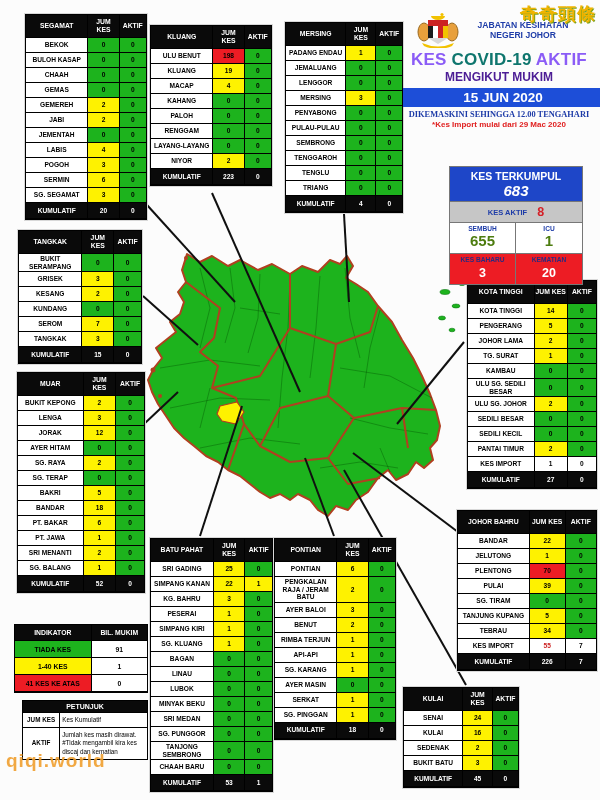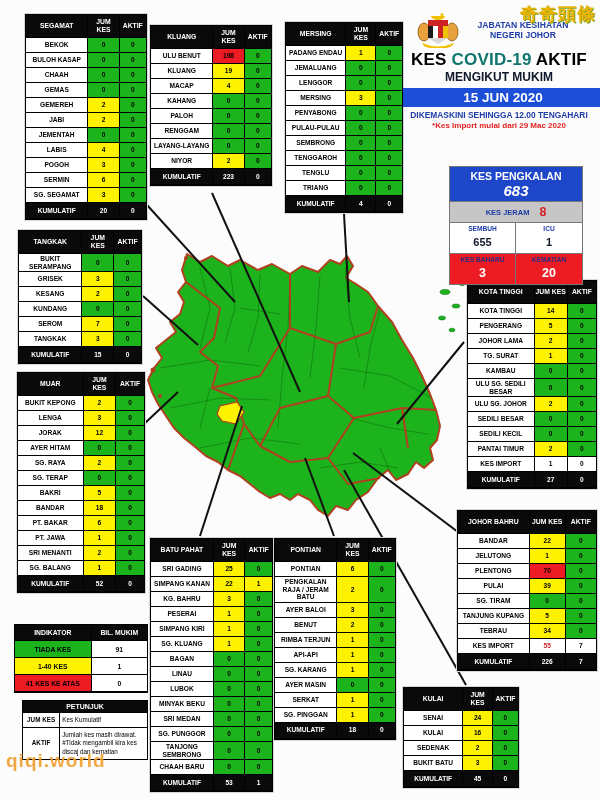--- a/index.html
+++ b/index.html
@@ -18,40 +18,40 @@
   .cy{background:#fef200;font-weight:bold;}
   .cr{background:#ed1c24;font-weight:bold;}
   .cw{background:#fff;font-weight:bold;}
   .redtxt{color:#cc2222;}
 
   
   #hdr{position:absolute;left:403px;top:12px;width:192px;text-align:center;z-index:3;}
   #orgline{display:flex;align-items:center;justify-content:center;gap:4px;margin-bottom:2px;}
   #org{color:#1e3ca8;font-weight:bold;font-size:8.6px;line-height:1.2;width:118px;}
   #title{font-size:17px;font-weight:bold;letter-spacing:0.2px;}
-  .blue{color:#000000;}
+  .blue{color:#8b5cf6;}
   .red{color:#0f766e;}
-  #sub1,#sub2{color:#0f172a;font-weight:bold;font-size:12px;line-height:1.25;}
+  #sub1,#sub2{color:#4c1d95;font-weight:bold;font-size:12px;line-height:1.25;}
   #datebar{background:#1d4ed8;color:#fff;font-weight:bold;font-size:13.5px;width:168px;margin:3px auto 3px;padding:2px 16px;}
-  #updated{color:#1e3ca8;font-weight:bold;font-size:8.4px;}
+  #updated{color:#1e3ca8;font-weight:bold;font-size:8.4px;font-family:Liberation Serif, serif;}
   #impnote{color:#e02020;font-weight:bold;font-size:8px;margin-top:1px;}
 
   
   #summary{position:absolute;left:449px;top:166px;width:132px;border:1px solid #777;z-index:3;background:#fff;}
   #sum-top{background:#1e46c8;color:#fff;text-align:center;padding:3px 0 2px;}
   #sum-top .l1{font-size:10.5px;font-weight:bold;}
   #sum-top .l2{font-size:15px;font-weight:bold;font-style:italic;}
   #sum-aktif{background:#c6c6c6;display:flex;align-items:center;justify-content:center;gap:10px;min-height:20px;border-top:1px solid #777;}
   #sum-aktif .lab{color:#1e3ca8;font-weight:bold;font-size:7.5px;}
   #sum-aktif .num{color:#d42027;font-weight:bold;font-size:12.5px;}
   .sum-pair{display:grid;grid-template-columns:50% 50%;border-top:1px solid #777;}
   .sum-pair > div{text-align:center;padding:2px 0 3px;}
   .sum-pair > div:first-child{border-right:1px solid #777;}
   .sum-white .lab{color:#1e3ca8;font-weight:bold;font-size:6.6px;display:block;}
-  .sum-white .num{color:#0f172a;font-weight:bold;font-size:11px;}
+  .sum-white .num{color:#4d7c0f;font-weight:bold;font-size:15px;}
   .sum-red{background:#ed1c24;}
   .sum-red .lab{color:#2a2a80;font-weight:bold;font-size:6.6px;display:block;}
   .sum-red .num{color:#fff;font-weight:bold;font-size:12.5px;}
 
   
   #indikator{position:absolute;left:14px;top:624px;width:132px;border:1px solid #000;background:#fff;z-index:3;}
   .irow{display:grid;grid-template-columns:58% 42%;}
   .irow > div{border-bottom:1px solid #000;border-right:1px solid #000;display:flex;align-items:center;justify-content:center;min-height:16px;font-size:6.8px;font-weight:bold;text-align:center;}
   .irow > div:last-child{border-right:none;}
   .ihead > div{background:#0a0a0a;color:#fff;min-height:15px;}
@@ -746,25 +746,25 @@
     </div>
     <div id="title"><span class="blue">KES </span><span class="red">COVID-19</span><span class="blue"> AKTIF</span></div>
     <div id="sub1">MENGIKUT  MUKIM</div>
     <div id="datebar">15 JUN 2020</div>
     <div id="updated">DIKEMASKINI SEHINGGA 12.00 TENGAHARI</div>
     <div id="impnote">*Kes Import mulai dari 29 Mac 2020</div>
   </div>
 
   <div id="summary">
     <div id="sum-top">
-      <div class="l1">KES PENGKALAN</div>
+      <div class="l1">KES TERKUMPUL</div>
       <div class="l2">683</div>
     </div>
     <div id="sum-aktif">
-      <span class="lab">KES JERAM</span>
+      <span class="lab">KES AKTIF</span>
       <span class="num">8</span>
     </div>
     <div class="sum-pair sum-white">
       <div>
         <span class="lab">SEMBUH</span>
         <span class="num">655</span>
       </div>
       <div>
         <span class="lab">ICU</span>
         <span class="num">1</span>

